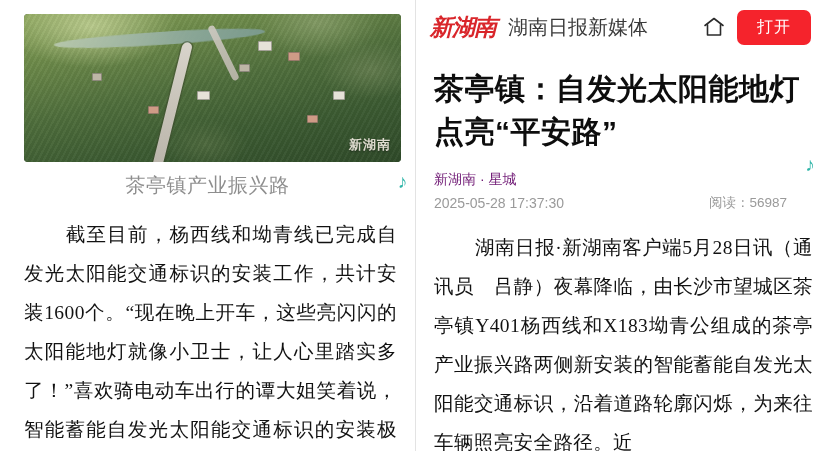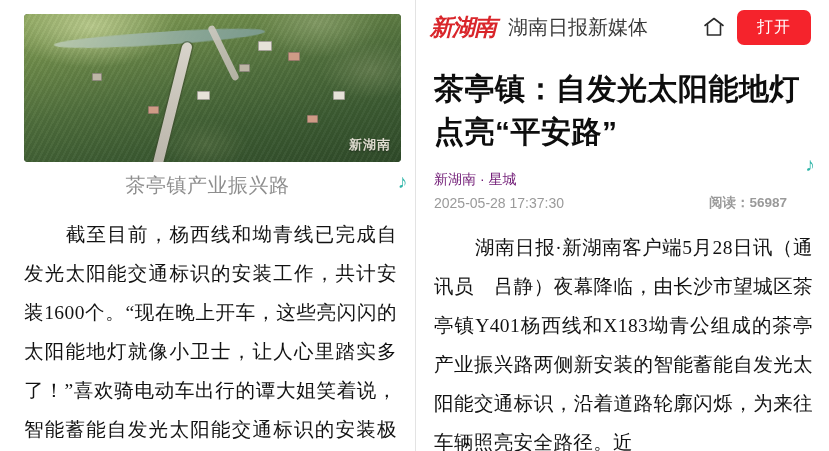--- a/index.html
+++ b/index.html
@@ -234,21 +234,20 @@
     justify-content: space-between;
   }
   .meta-date {
     font-size: 14px;
     color: #9a9a9a;
   }
   .meta-reads {
     font-size: 13.5px;
     color: #9a9a9a;
     margin-right: 26px;
-    font-weight: bold;
   }
   .note-right {
     position: absolute;
     right: -2px;
     top: -16px;
     color: #2fb5a8;
     font-size: 19px;
     line-height: 1;
   }
 

